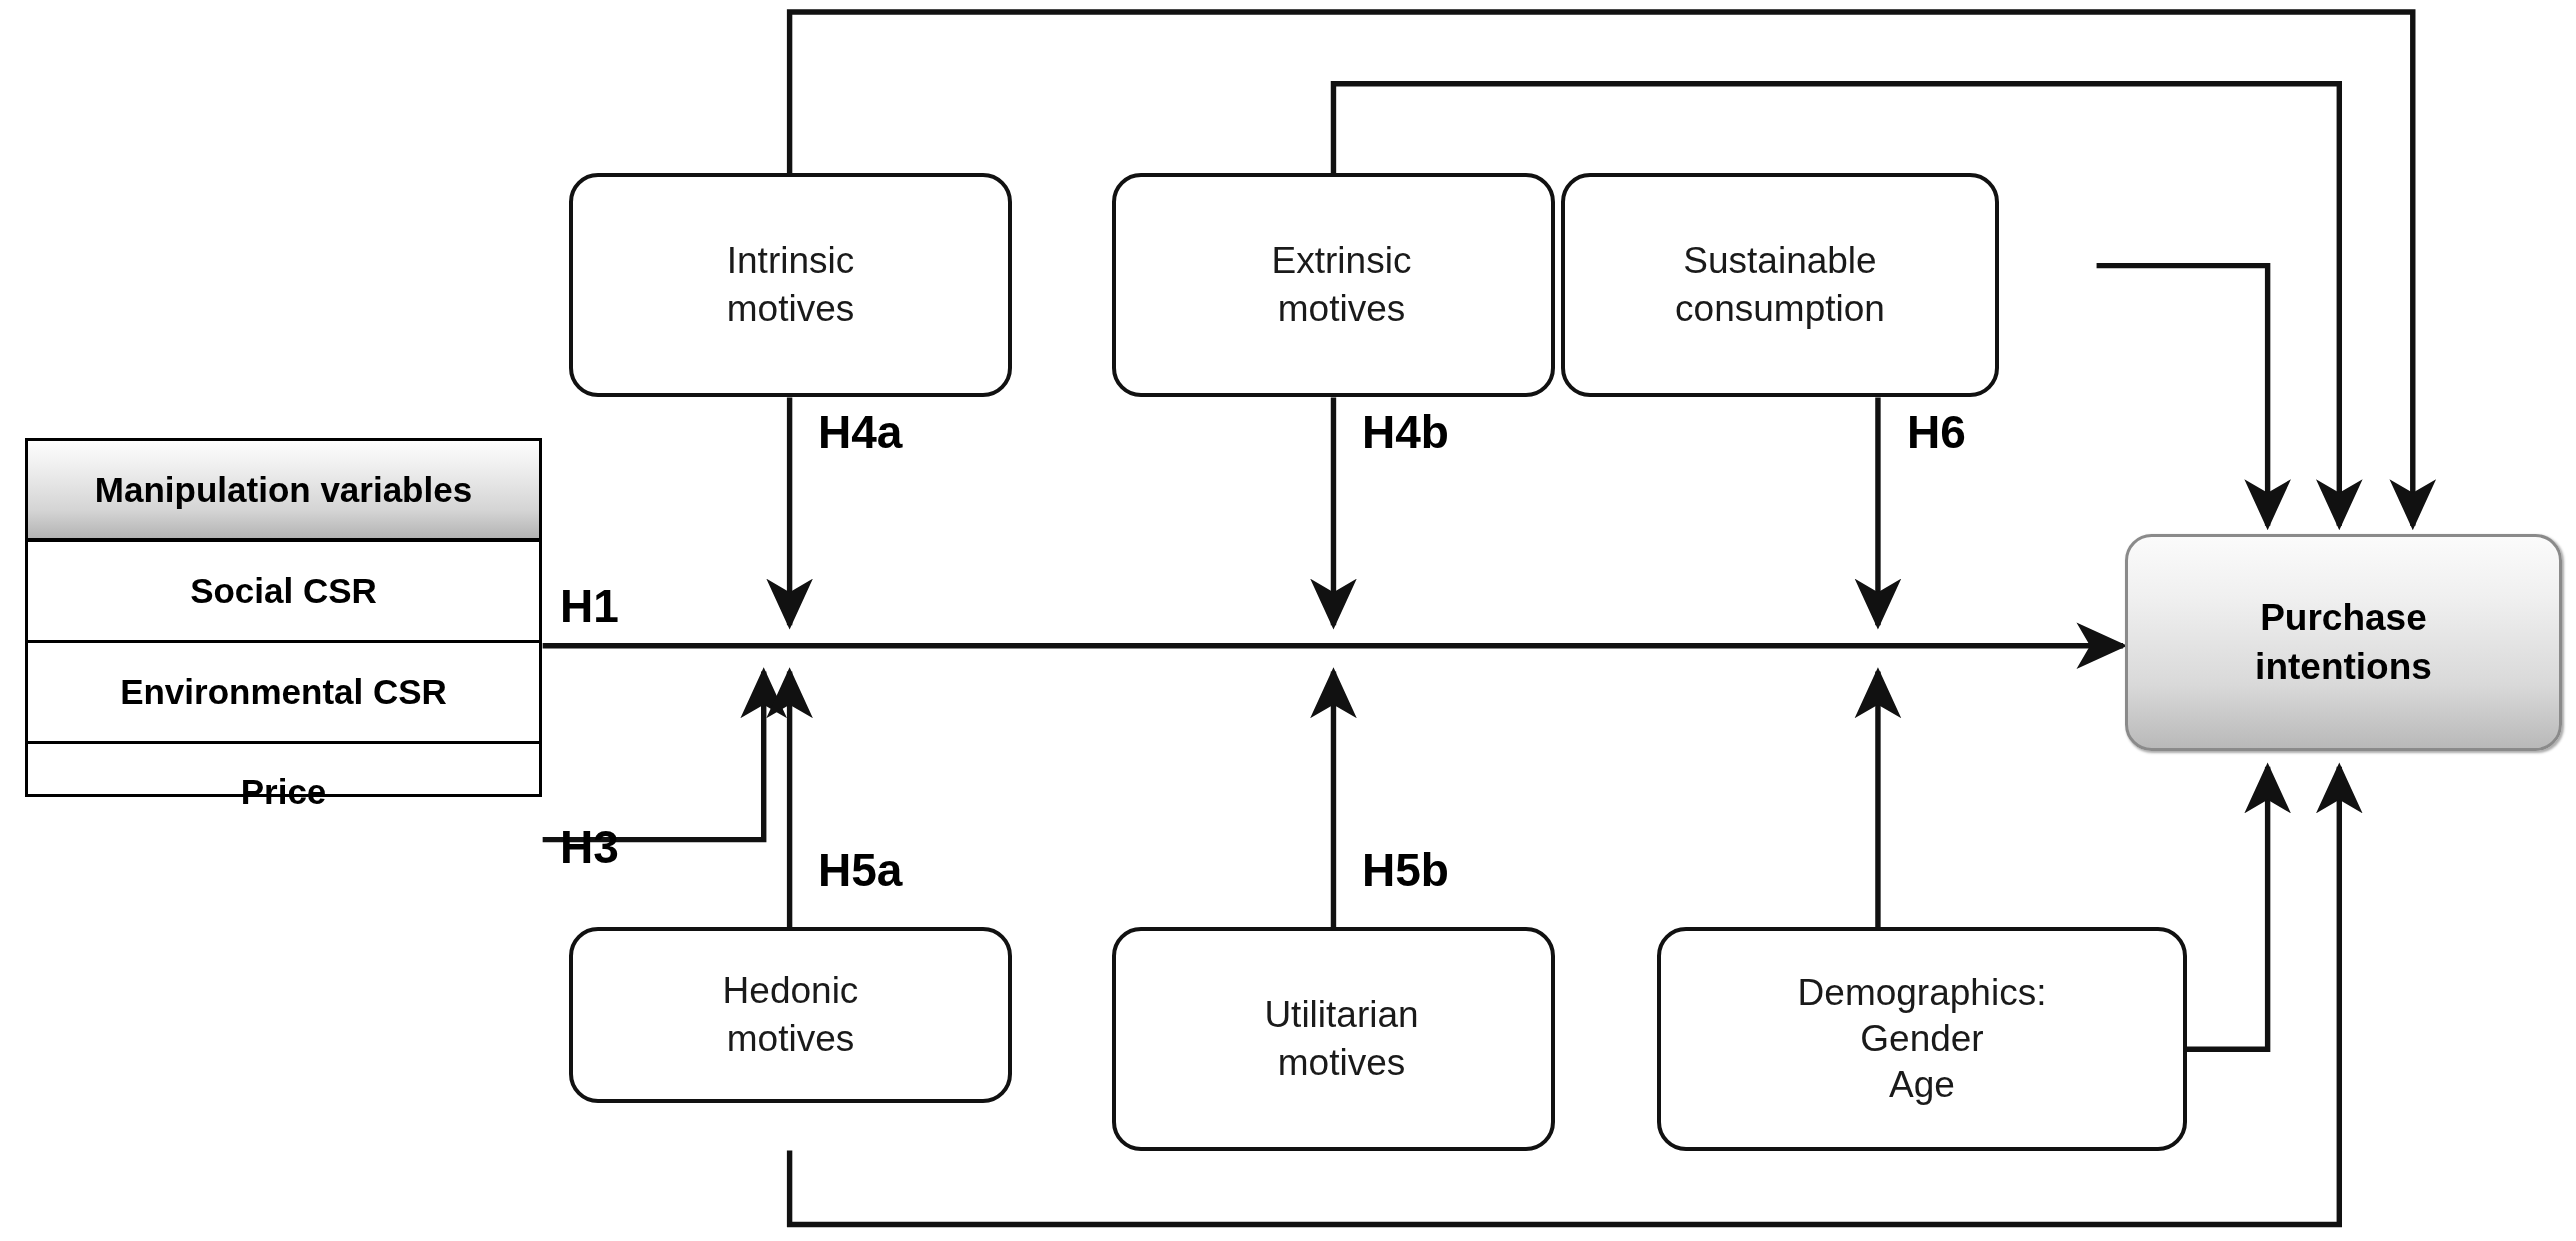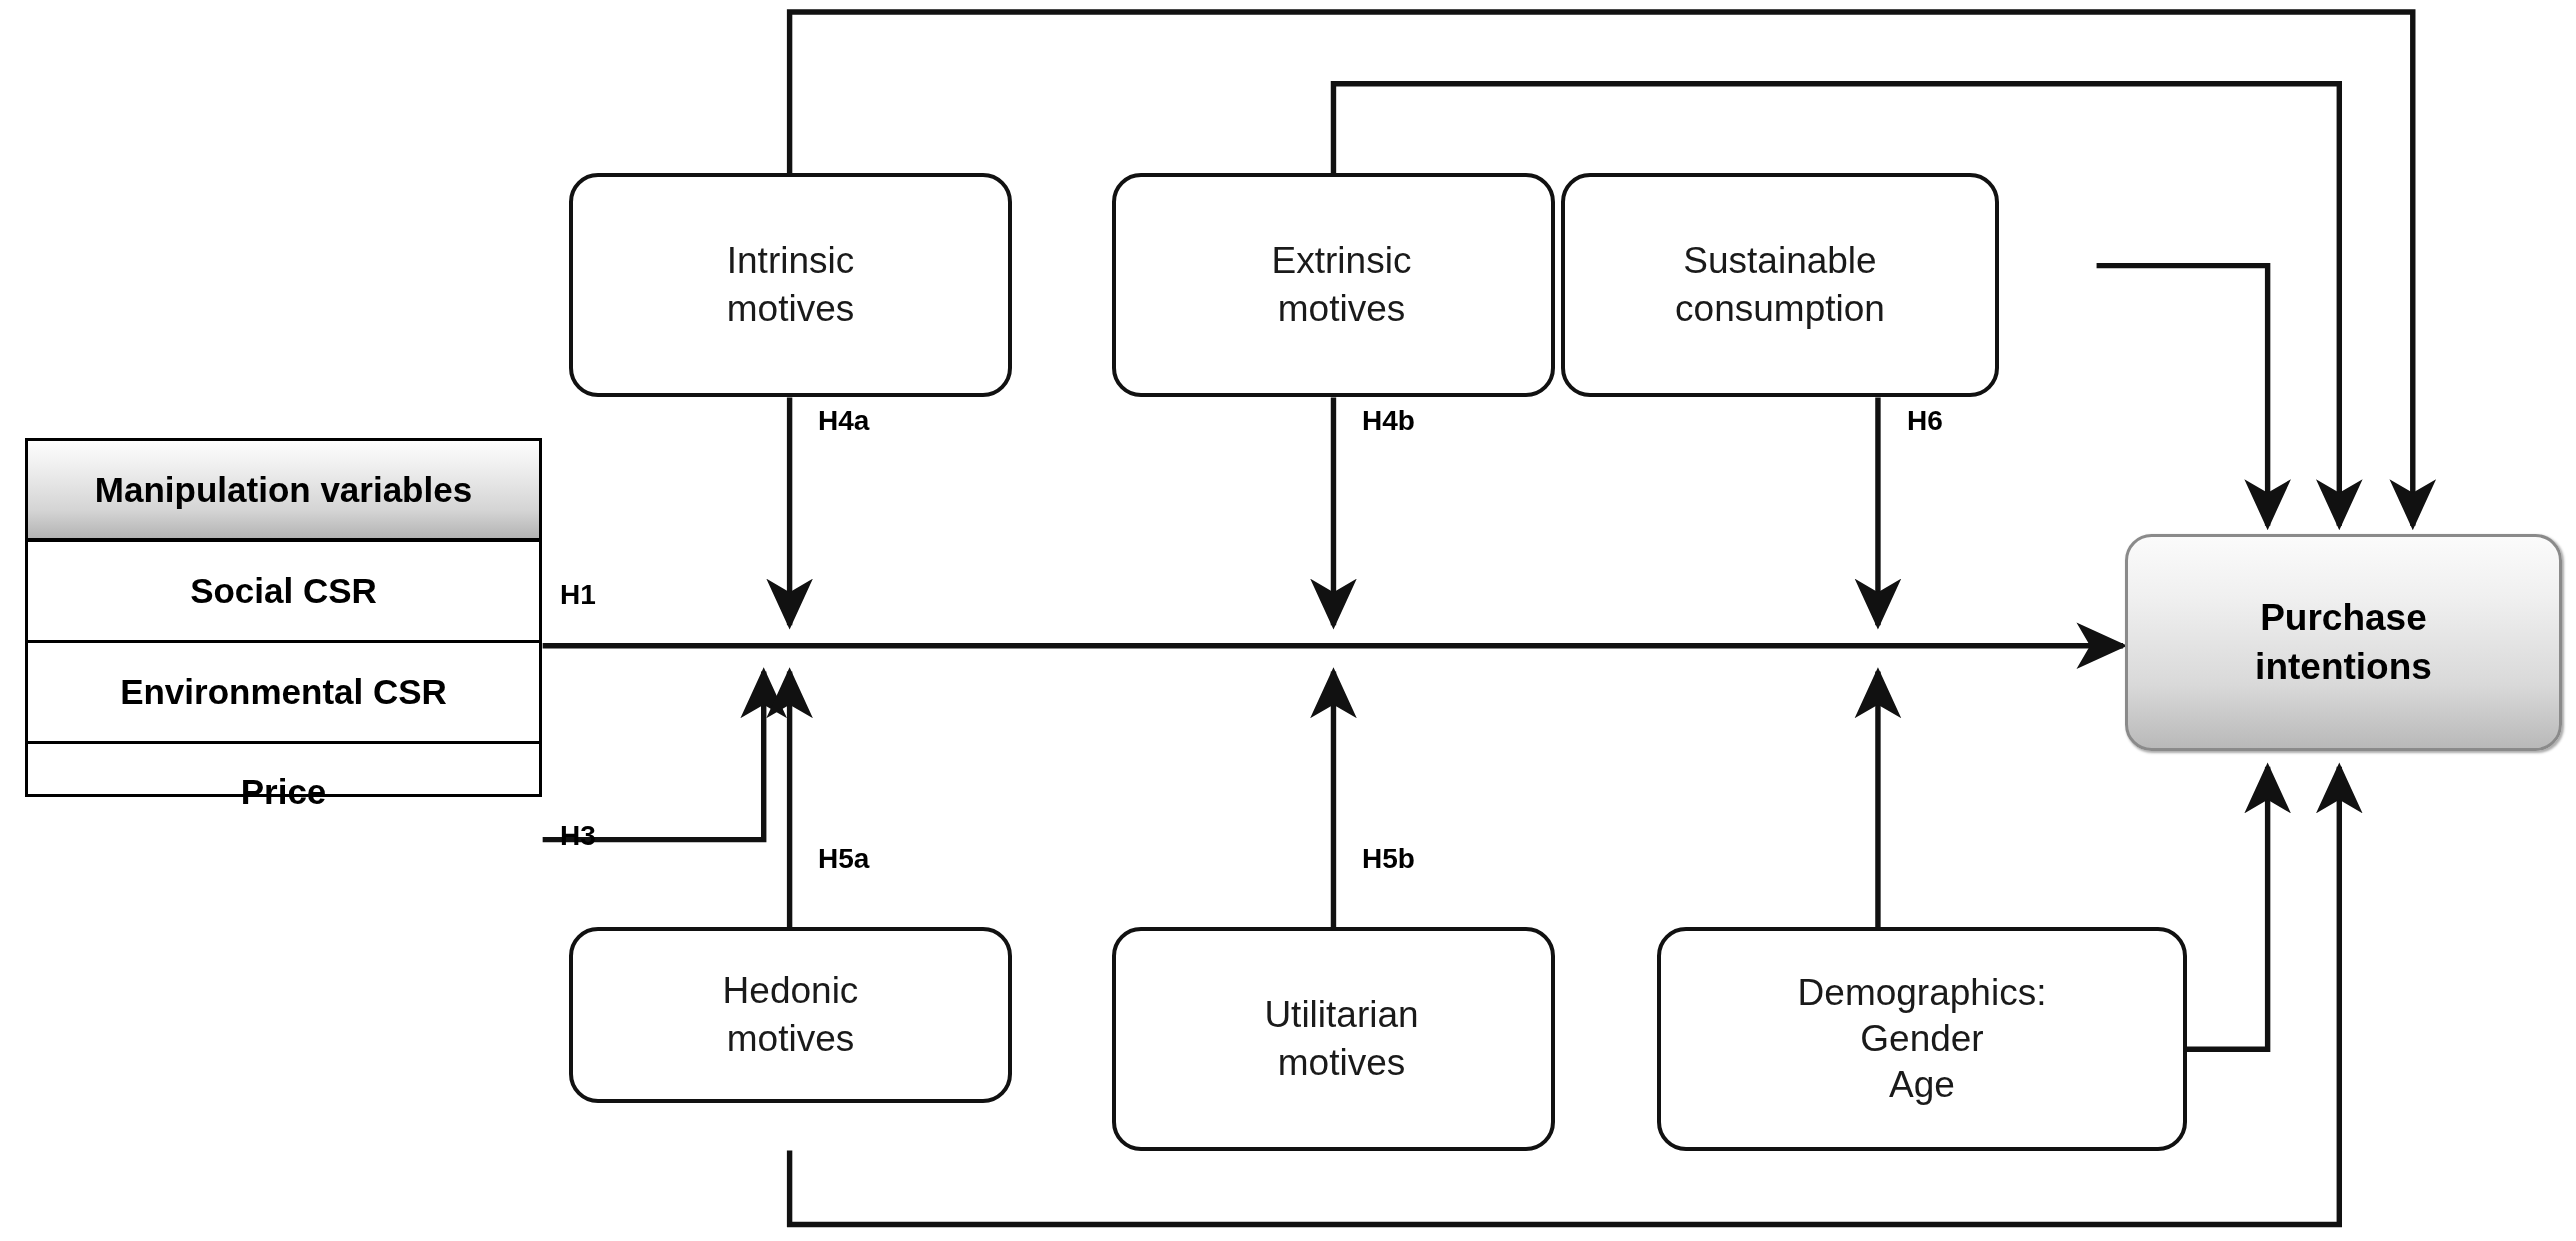--- a/index.html
+++ b/index.html
@@ -20,21 +20,21 @@
   .target .lbl{font-size:37px;line-height:1.32;color:#000;font-weight:bold;}
 
   .table{position:absolute;box-sizing:border-box;border:3.6px solid #000;background:#fff;}
   .trow{box-sizing:border-box;display:flex;align-items:center;justify-content:center;
         text-align:center;border-bottom:3.6px solid #000;}
   .trow:last-child{border-bottom:none;}
   .trow.head{background:linear-gradient(180deg,#fdfdfd 0%,#ededed 30%,#d4d4d4 72%,#b3b3b3 100%);
              border-bottom:4.2px solid #000;}
   .trow .lbl{font-size:35px;font-weight:bold;color:#000;}
 
-  .hyp{position:absolute;font-size:28px;font-weight:bold;color:#000;white-space:nowrap;}
+  .hyp{position:absolute;font-size:46px;font-weight:bold;color:#000;white-space:nowrap;}
 </style>
 </head>
 <body>
 
 <div id="stage">
 
   <svg id="wires" viewBox="0 0 4277 2062" preserveAspectRatio="none">
     <defs>
       <marker id="ah" markerWidth="10" markerHeight="9" refX="8.6" refY="4.5" orient="auto" markerUnits="strokeWidth">
         <path d="M0,0.2 L9.4,4.5 L0,8.8 L2.5,4.5 Z" fill="#111"></path>

